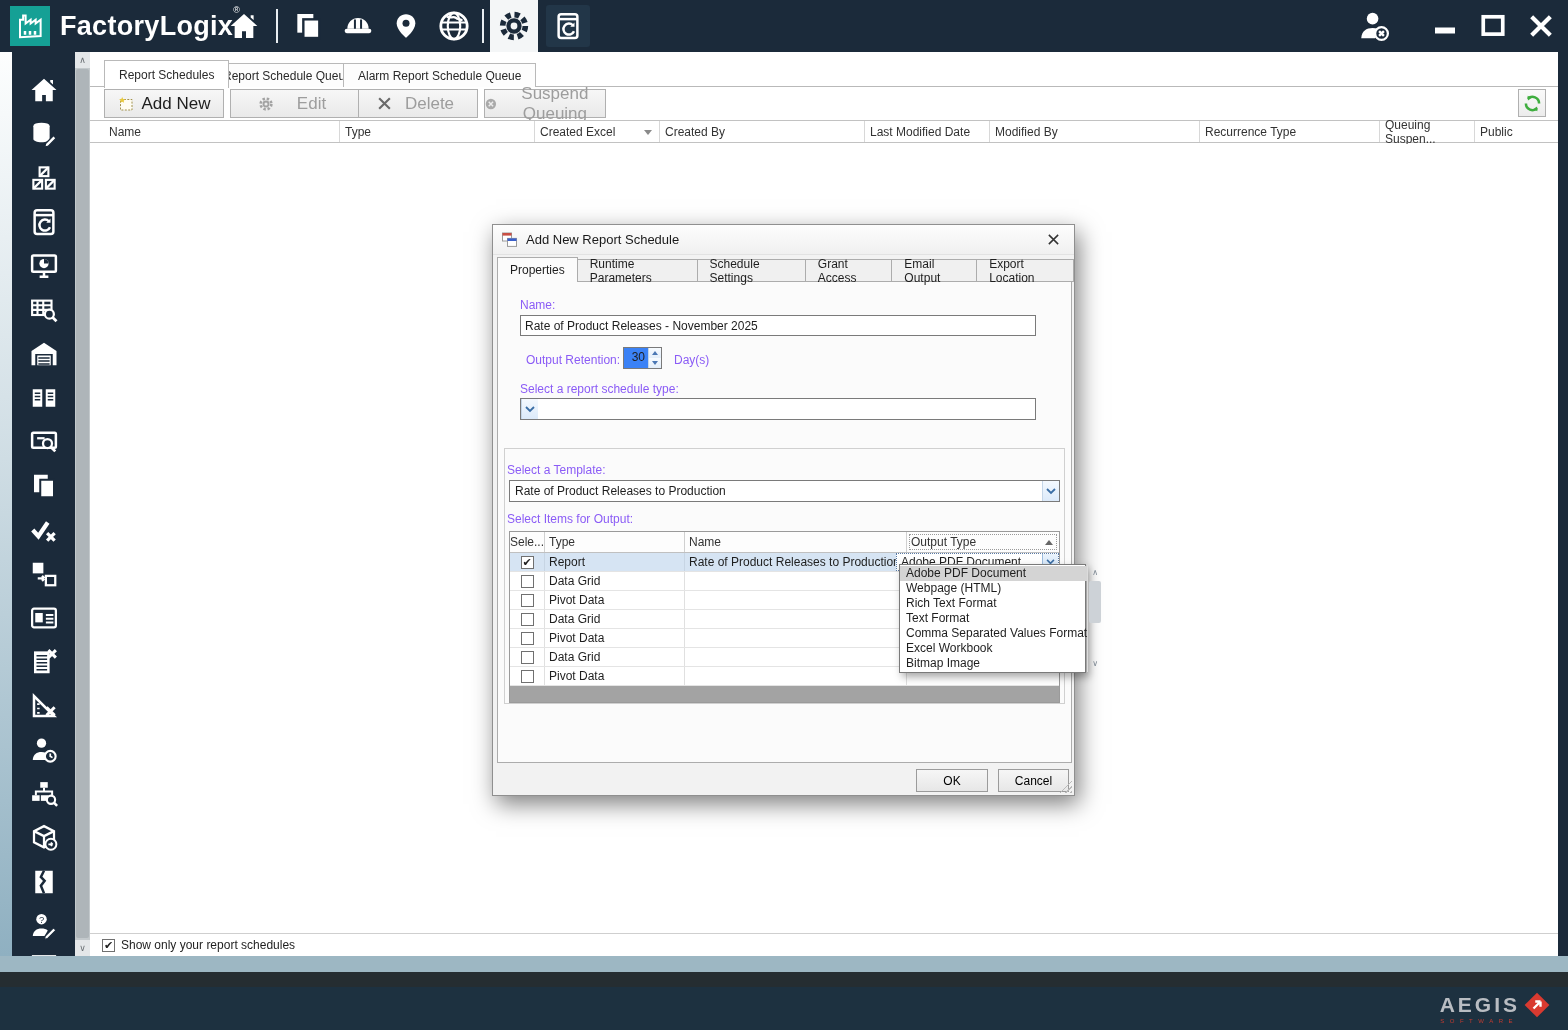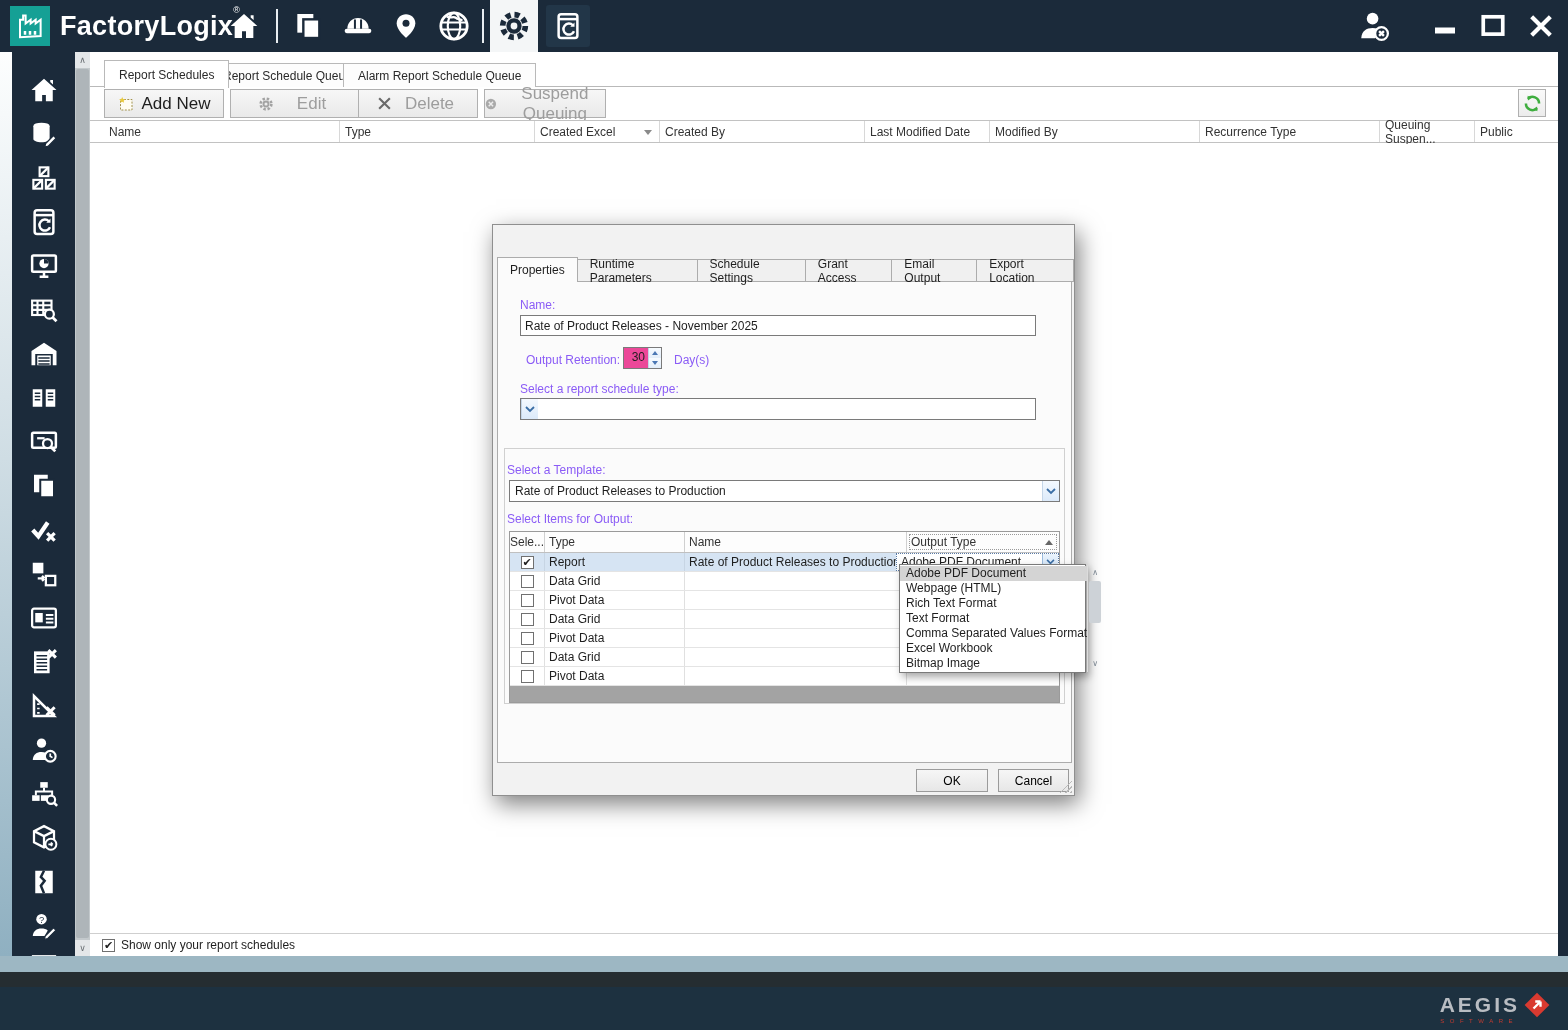--- a/index.html
+++ b/index.html
@@ -62,21 +62,21 @@
   .dlg-tabs { position:absolute; left:4px; top:32px; height:24px; display:flex; z-index:2; }
   .dtab { height:23px; margin-top:2px; background:#f0f0f0; border:1px solid #acacac; border-left:none; padding:0 12px; display:flex; align-items:center; font-size:12px; cursor:pointer; }
   .dtab:first-child { border-left:1px solid #acacac; }
   .dtab.active { height:25px; margin-top:0; background:#fbfbfb; border:1px solid #acacac; border-bottom:none; position:relative; z-index:3; }
   .dlg-page { position:absolute; left:4px; top:56px; width:575px; height:482px; background:#fbfbfb; border:1px solid #acacac; }
   .dlbl { position:absolute; font-size:12px; color:#8b5cf6; }
   .dinput { position:absolute; background:#fff; border:1px solid #7a7a7a; font-family:"Liberation Sans",sans-serif; font-size:12px; padding:0 4px; color:#1e1e1e; }
   .combo { position:absolute; background:#fff; border:1px solid #7a7a7a; display:flex; align-items:center; cursor:pointer; }
   .combo .val { flex:1; padding:0 5px; font-size:12px; white-space:nowrap; overflow:hidden; }
   .combo .cbtn { width:17px; height:100%; border-left:1px solid #c5d6e8; background:linear-gradient(180deg,#f4f9fe,#dceafa); display:flex; align-items:center; justify-content:center; }
-  .spinner { position:absolute; border:1px solid #7a7a7a; background:#ec4899; display:flex; }
+  .spinner { position:absolute; border:1px solid #7a7a7a; background:#3b82f6; display:flex; }
   .spinner .num { width:24px; text-align:right; padding:2px 3px 0 0; font-size:12px; }
   .spinner .arrows { width:13px; border-left:1px solid #c5d6e8; display:flex; flex-direction:column; }
   .spinner .arrows div { flex:1; display:flex; align-items:center; justify-content:center; background:linear-gradient(180deg,#f7fbff,#e2edf9); cursor:pointer; }
   .tri-u { width:0;height:0;border-left:3px solid transparent;border-right:3px solid transparent;border-bottom:4px solid #4a77b4; }
   .tri-d { width:0;height:0;border-left:3px solid transparent;border-right:3px solid transparent;border-top:4px solid #4a77b4; }
   .groupbox { position:absolute; left:6px; top:166px; width:561px; height:256px; border:1px solid #d0d0d0; }
 
   .items-table { position:absolute; left:4px; top:82px; width:551px; height:172px; border:1px solid #9a9a9a; background:#a3a3a3; }
   .it-header { display:flex; height:21px; border-bottom:1px solid #c0c0c0; background:#fdfdfd; }
   .it-hcell { border-right:1px solid #d0d0d0; display:flex; align-items:center; padding:0 4px; font-size:12px; color:#333; position:relative; }
@@ -464,20 +464,34 @@
     </div>
     <div class="grid-body"></div>
 
     <div class="statusrow">
       <span class="cb checked"></span>
       <span>Show only your report schedules</span>
     </div>
   </div>
 
   <div class="dialog">
+    <div class="dlg-title">
+      <svg width="17" height="16" viewBox="0 0 16 16">
+          <rect x="1" y="1" width="9" height="8" fill="#fff" stroke="#9a9a9a"></rect>
+          <rect x="1" y="1" width="9" height="2.6" fill="#c94f44"></rect>
+          <rect x="6" y="6.4" width="9" height="8" fill="#fff" stroke="#9a9a9a"></rect>
+          <rect x="6" y="6.4" width="9" height="2.6" fill="#3a5fc9"></rect>
+        </svg>
+      <span class="ttl">Add New Report Schedule</span>
+      <span class="dlg-close">
+        <svg width="13" height="13" viewBox="0 0 14 14">
+            <path d="M2 2l10 10M12 2L2 12" stroke="#333" stroke-width="1.6"></path>
+          </svg>
+      </span>
+    </div>
 
     <div class="dlg-tabs">
       <div class="dtab active">
           <span>Properties</span>
         </div>
       <div class="dtab">
           <span>Runtime Parameters</span>
         </div>
       <div class="dtab">
           <span>Schedule Settings</span>

